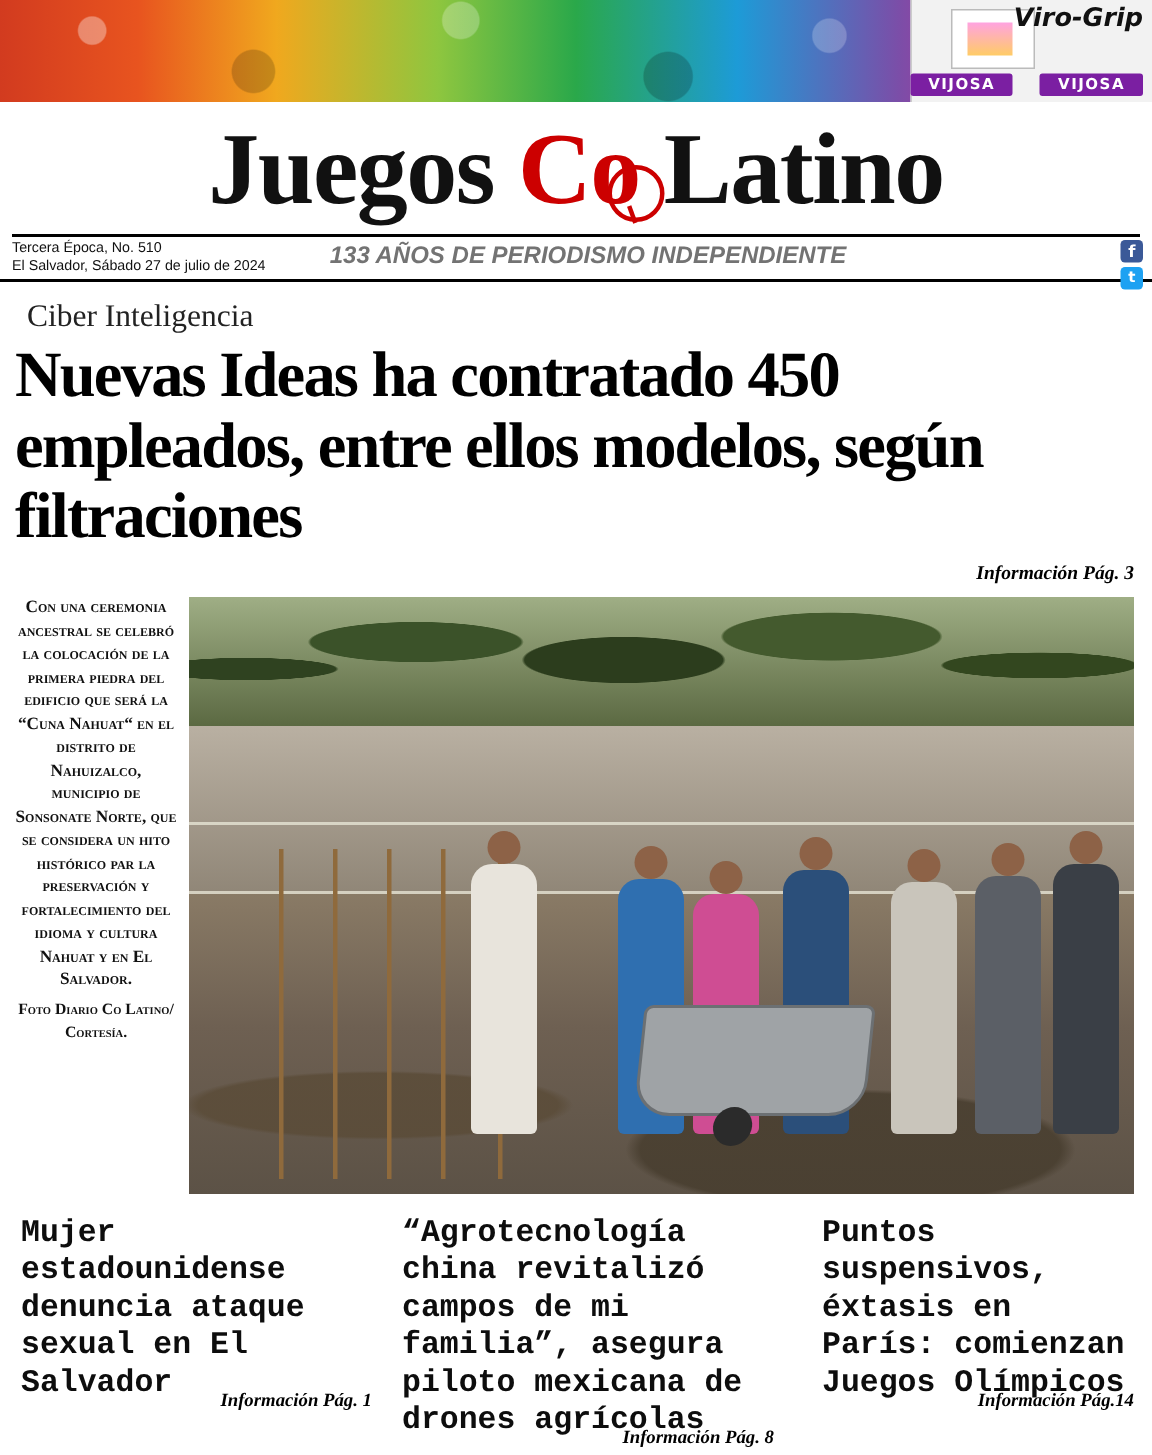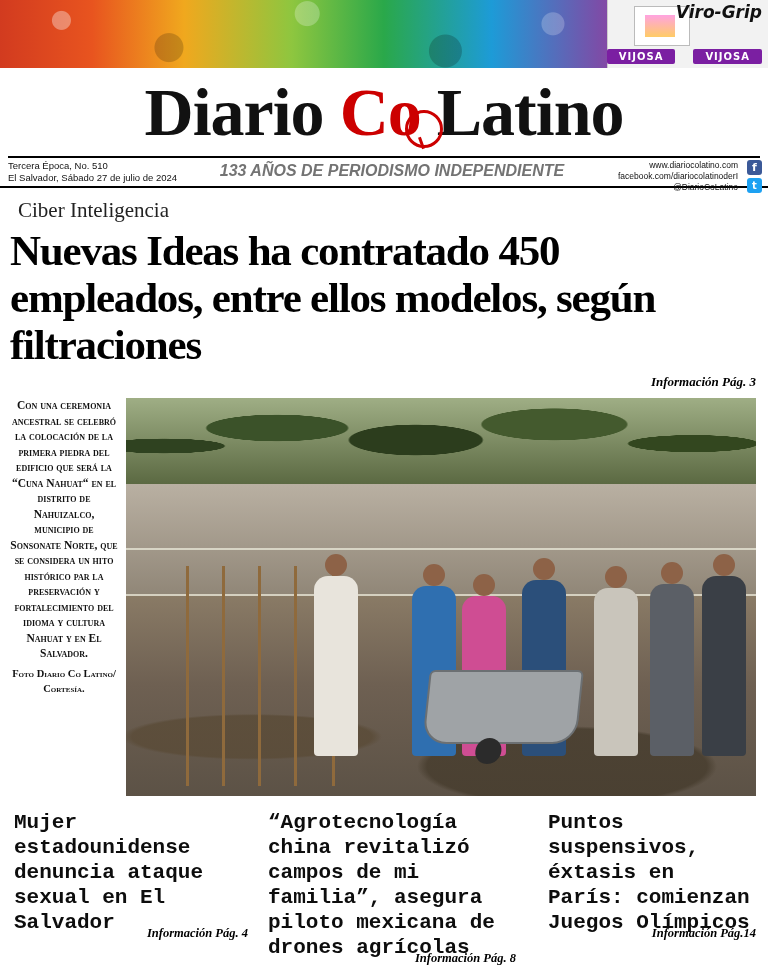--- a/index.html
+++ b/index.html
@@ -393,37 +393,32 @@
   <div class="ad-box"></div>
   <div class="ad-brand">Viro-Grip</div>
   <div class="ad-pill-row">
     <span class="ad-pill">VIJOSA</span>
     <span class="ad-pill">VIJOSA</span>
   </div>
 </div>
 
 <div class="masthead">
   <div class="masthead-title">
-    <span>Diario </span><span class="red">Co</span><span> Latino</span>
+    <span>Juegos </span><span class="red">Co</span><span> Latino</span>
   </div>
   <div class="mast-logo-ring"></div>
   <div class="mast-rule"></div>
 
   <div class="mast-left">
     <div>Tercera Época, No. 510</div>
     <div>El Salvador, Sábado 27 de julio de 2024</div>
   </div>
 
   <div class="mast-center">133 AÑOS DE PERIODISMO INDEPENDIENTE</div>
 
-  <div class="mast-right">
-    <div>www.diariocolatino.com</div>
-    <div>facebook.com/diariocolatinoderI</div>
-    <div>@DiarioCoLatino</div>
-  </div>
   <div class="fb-icon">f</div>
   <div class="tw-icon">t</div>
 </div>
 
 <div class="kicker">Ciber Inteligencia</div>
 <div class="headline">Nuevas Ideas ha contratado 450 empleados, entre ellos modelos, según filtraciones</div>
 <div class="ref-right">Información Pág. 3</div>
 
 <div class="photo-block">
   <div class="caption">
@@ -469,21 +464,21 @@
         <span class="ph-head"></span>
       </div>
 
     <div class="ph-wheelbarrow"></div>
   </div>
 </div>
 
 <div class="teasers">
   <div class="teaser t1">
     <h3>Mujer estadounidense denuncia ataque sexual  en El Salvador</h3>
-    <div class="ref">Información Pág. 4</div>
+    <div class="ref">Información Pág. 1</div>
   </div>
   <div class="teaser t2">
     <h3>“Agrotecnología china revitalizó campos de mi familia”, asegura piloto mexicana de drones agrícolas</h3>
     <div class="ref">Información Pág. 8</div>
   </div>
   <div class="teaser t3">
     <h3>Puntos suspensivos, éxtasis en París: comienzan Juegos Olímpicos</h3>
     <div class="ref">Información Pág.14</div>
   </div>
 </div>

